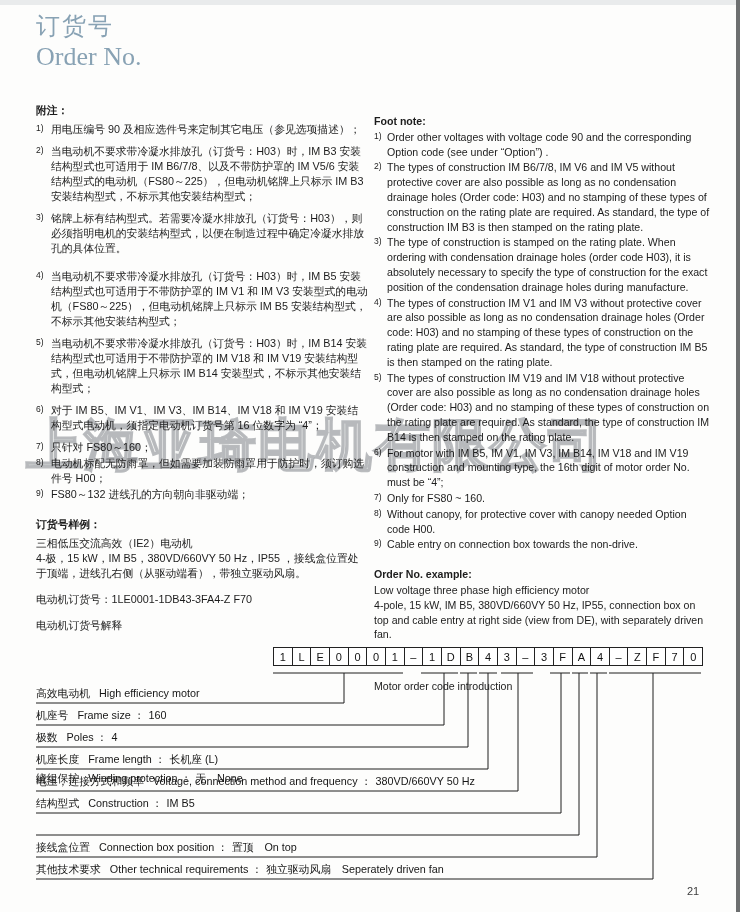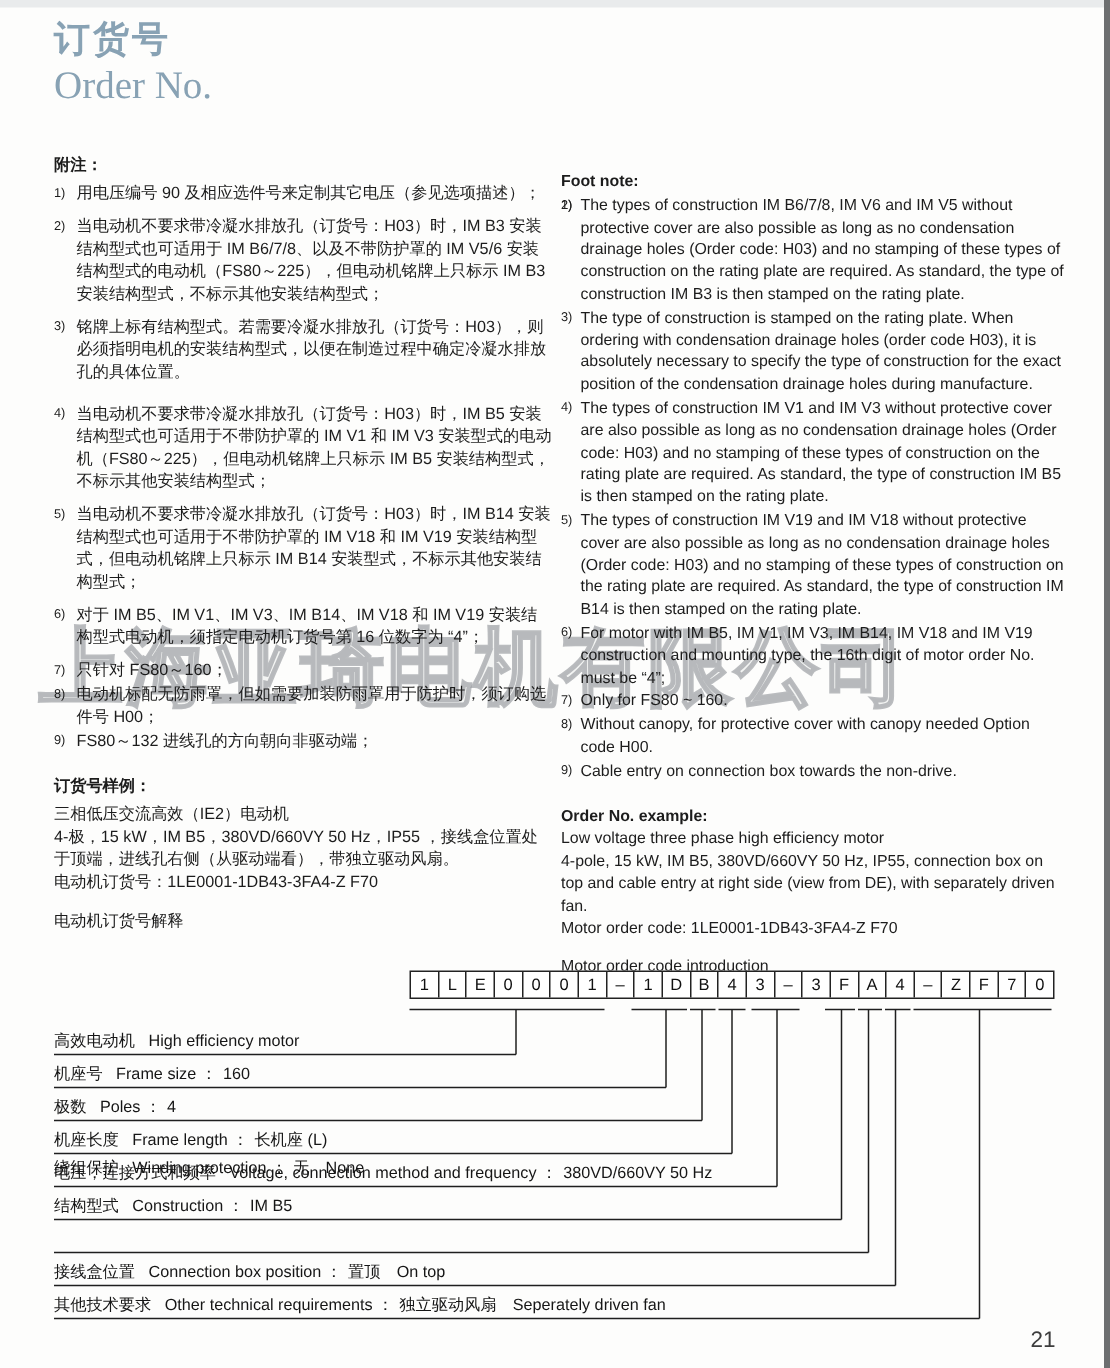--- a/index.html
+++ b/index.html
@@ -16,39 +16,39 @@
     position:absolute;left:26px;top:408px;width:706px;z-index:1;
     font-size:56px;font-weight:700;letter-spacing:2px;white-space:nowrap;
     color:rgba(120,125,128,0.07);
     -webkit-text-stroke:1.6px rgba(150,154,158,0.65);
     font-family:"Liberation Sans","DejaVu Sans",sans-serif;
   }
 
   .z2{z-index:2}
 
   
-  #title-zh{position:absolute;left:36px;top:10px;font-size:24px;font-weight:bold;color:#88a2b4;letter-spacing:2px}
+  #title-zh{position:absolute;left:36px;top:10px;font-size:24px;font-weight:normal;color:#88a2b4;letter-spacing:2px}
   #title-en{position:absolute;left:36px;top:42px;font-size:26px;color:#88a2b4;font-family:"Liberation Serif","DejaVu Serif",serif}
 
   
   .col{position:absolute;font-size:10.8px}
   #col-left{left:36px;top:103px;width:332px;line-height:15px}
   #col-right{left:374px;top:114px;width:338px;line-height:14.8px;font-size:10.6px}
   .heading{font-weight:bold}
   #col-left .heading{margin-bottom:4px}
   #col-right .heading{margin-bottom:1px}
   .note{position:relative;padding-left:15px;margin-bottom:7px}
   .note.gap-lg{margin-bottom:13px}
   .note.tight{margin-bottom:1px}
   #col-right .note{padding-left:13px;margin-bottom:1px}
   .note sup{position:absolute;left:0;top:-1px;font-size:8.5px}
 
   .example{margin-top:15px}
   .example .heading{margin-bottom:2px}
-  .order-line{}
+  .order-line{margin-top:11px}
   .intro-line{margin-top:11px}
 
   
   #code-boxes{
     position:absolute;left:273px;top:647px;width:430px;height:19px;z-index:2;
     display:flex;border:1px solid #222;box-sizing:border-box;background:#fff;
   }
   .code-cell{
     flex:1;border-left:1px solid #222;display:flex;align-items:center;justify-content:center;
     font-size:11px;color:#111;
@@ -60,21 +60,21 @@
   #connectors line{stroke:#1f1f1f;stroke-width:1}
 
   
   .bd-row{position:absolute;left:36px;font-size:10.8px;white-space:nowrap;z-index:2;color:#161616}
   .bd-row .en{margin-left:9px}
   .bd-row .sep{margin-left:3px}
   .bd-row .val{margin-left:4px}
   #bd-0{top:687px} #bd-1{top:709px} #bd-2{top:731px} #bd-3{top:753px} #bd-4{top:775px}
   #bd-5{top:797px} #bd-6{top:772px} #bd-7{top:841px} #bd-8{top:863px}
 
-  #page-number{position:absolute;left:687px;top:885px;font-size:15px;color:#3d3d3d}
+  #page-number{position:absolute;left:687px;top:885px;font-size:11px;color:#3d3d3d}
 </style>
 </head>
 <body>
 
 <div class="edge-top"></div>
 <div class="edge-right"></div>
 
 <div id="watermark">上海亚琦电机有限公司</div>
 
 <div id="title-zh" class="z2">订货号</div>
@@ -96,21 +96,21 @@
     <div class="heading">订货号样例：</div>
     <div>三相低压交流高效（IE2）电动机</div>
     <div>4-极，15 kW，IM B5，380VD/660VY 50 Hz，IP55 ，接线盒位置处于顶端，进线孔右侧（从驱动端看），带独立驱动风扇。</div>
     <div class="order-line">电动机订货号：1LE0001-1DB43-3FA4-Z F70</div>
     <div class="intro-line">电动机订货号解释</div>
   </div>
 </div>
 
 <div id="col-right" class="col z2">
   <div class="heading">Foot note:</div>
-  <div class="note"><sup>1)</sup></div>
+  <div class="note"><sup>1)</sup><span>Order other voltages with voltage code 90 and the corresponding Option code (see under “Option”) .</span></div>
   <div class="note"><sup>2)</sup><span>The types of construction IM B6/7/8, IM V6 and IM V5 without protective cover are also possible as long as no condensation drainage holes (Order code: H03) and no stamping of these types of construction on the rating plate are required. As standard, the type of construction IM B3 is then stamped on the rating plate.</span></div>
   <div class="note"><sup>3)</sup><span>The type of construction is stamped on the rating plate. When ordering with condensation drainage holes (order code H03), it is absolutely necessary to specify the type of construction for the exact position of the condensation drainage holes during manufacture.</span></div>
   <div class="note"><sup>4)</sup><span>The types of construction IM V1 and IM V3 without protective cover are also possible as long as no condensation drainage holes (Order code: H03) and no stamping of these types of construction on the rating plate are required. As standard, the type of construction IM B5 is then stamped on the rating plate.</span></div>
   <div class="note"><sup>5)</sup><span>The types of construction IM V19 and IM V18 without protective cover are also possible as long as no condensation drainage holes (Order code: H03) and no stamping of these types of construction on the rating plate are required. As standard, the type of construction IM B14 is then stamped on the rating plate.</span></div>
   <div class="note"><sup>6)</sup><span>For motor with IM B5, IM V1, IM V3, IM B14, IM V18 and IM V19 construction and mounting type, the 16th digit of motor order No. must be “4”;</span></div>
   <div class="note"><sup>7)</sup><span>Only for FS80 ~ 160.</span></div>
   <div class="note"><sup>8)</sup><span>Without canopy, for protective cover with canopy needed Option code H00.</span></div>
   <div class="note"><sup>9)</sup><span>Cable entry on connection box towards the non-drive.</span></div>
 
   <div class="example">

